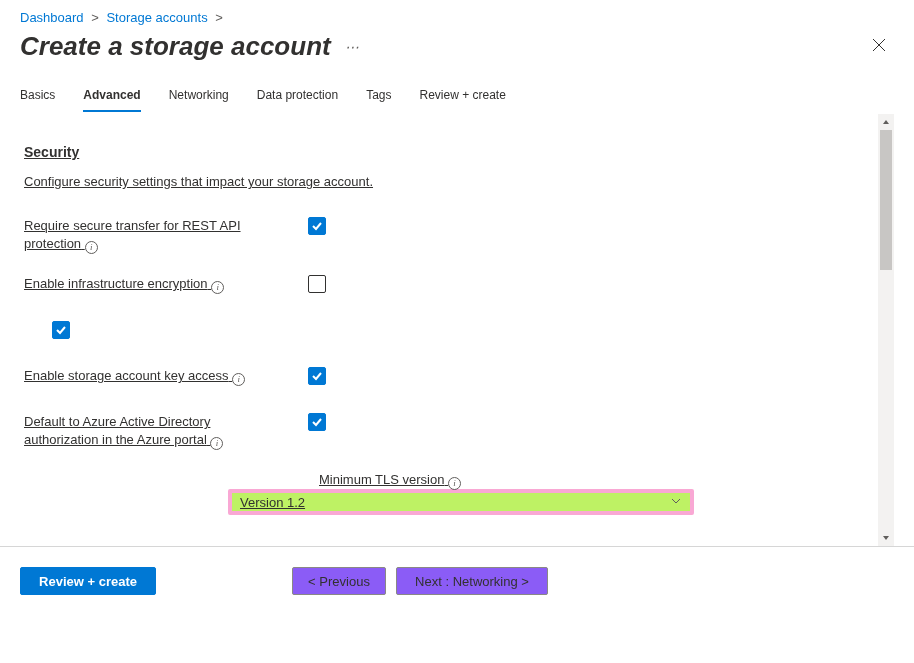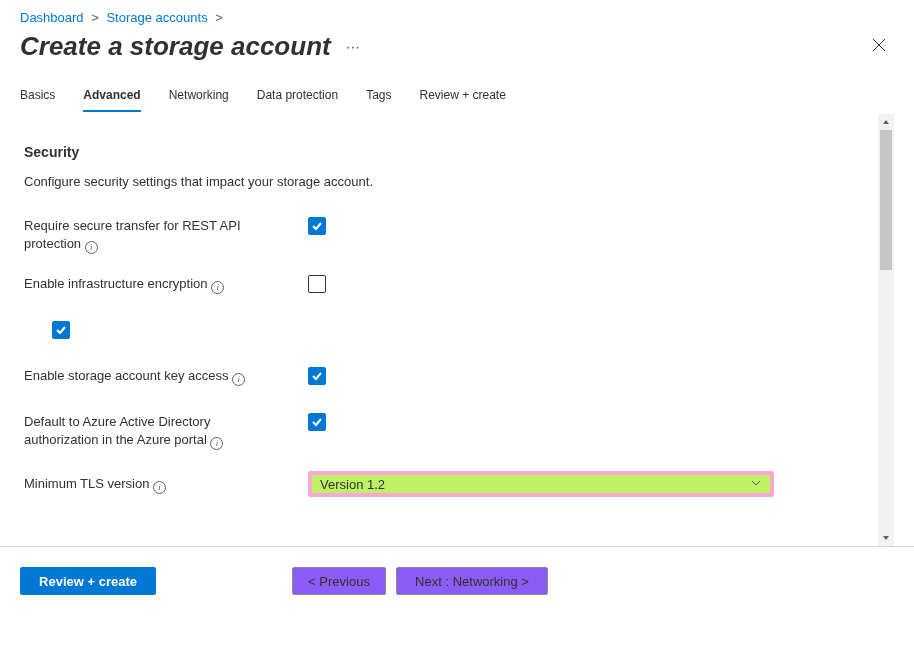--- a/index.html
+++ b/index.html
@@ -91,40 +91,42 @@
     }
     .scroll-area {
       position: relative;
       height: 432px;
       overflow: hidden;
     }
     .scroll-content {
       padding-top: 30px;
       padding-right: 24px;
       padding-left: 4px;
+      text-decoration: underline;
     }
     .section-header {
       font-size: 14px;
       font-weight: 700;
       margin-bottom: 14px;
     }
     .section-desc {
       font-size: 13px;
       color: #323130;
       margin-bottom: 28px;
     }
     .field-row {
       display: flex;
       align-items: flex-start;
       margin-bottom: 22px;
       min-height: 24px;
     }
     .field-row.select-row {
       align-items: center;
       margin-bottom: 0;
+      flex-direction: column;
     }
     .field-label {
       width: 256px;
       font-size: 13px;
       color: #323130;
       line-height: 18px;
       display: flex;
       align-items: flex-start;
       gap: 6px;
     }

